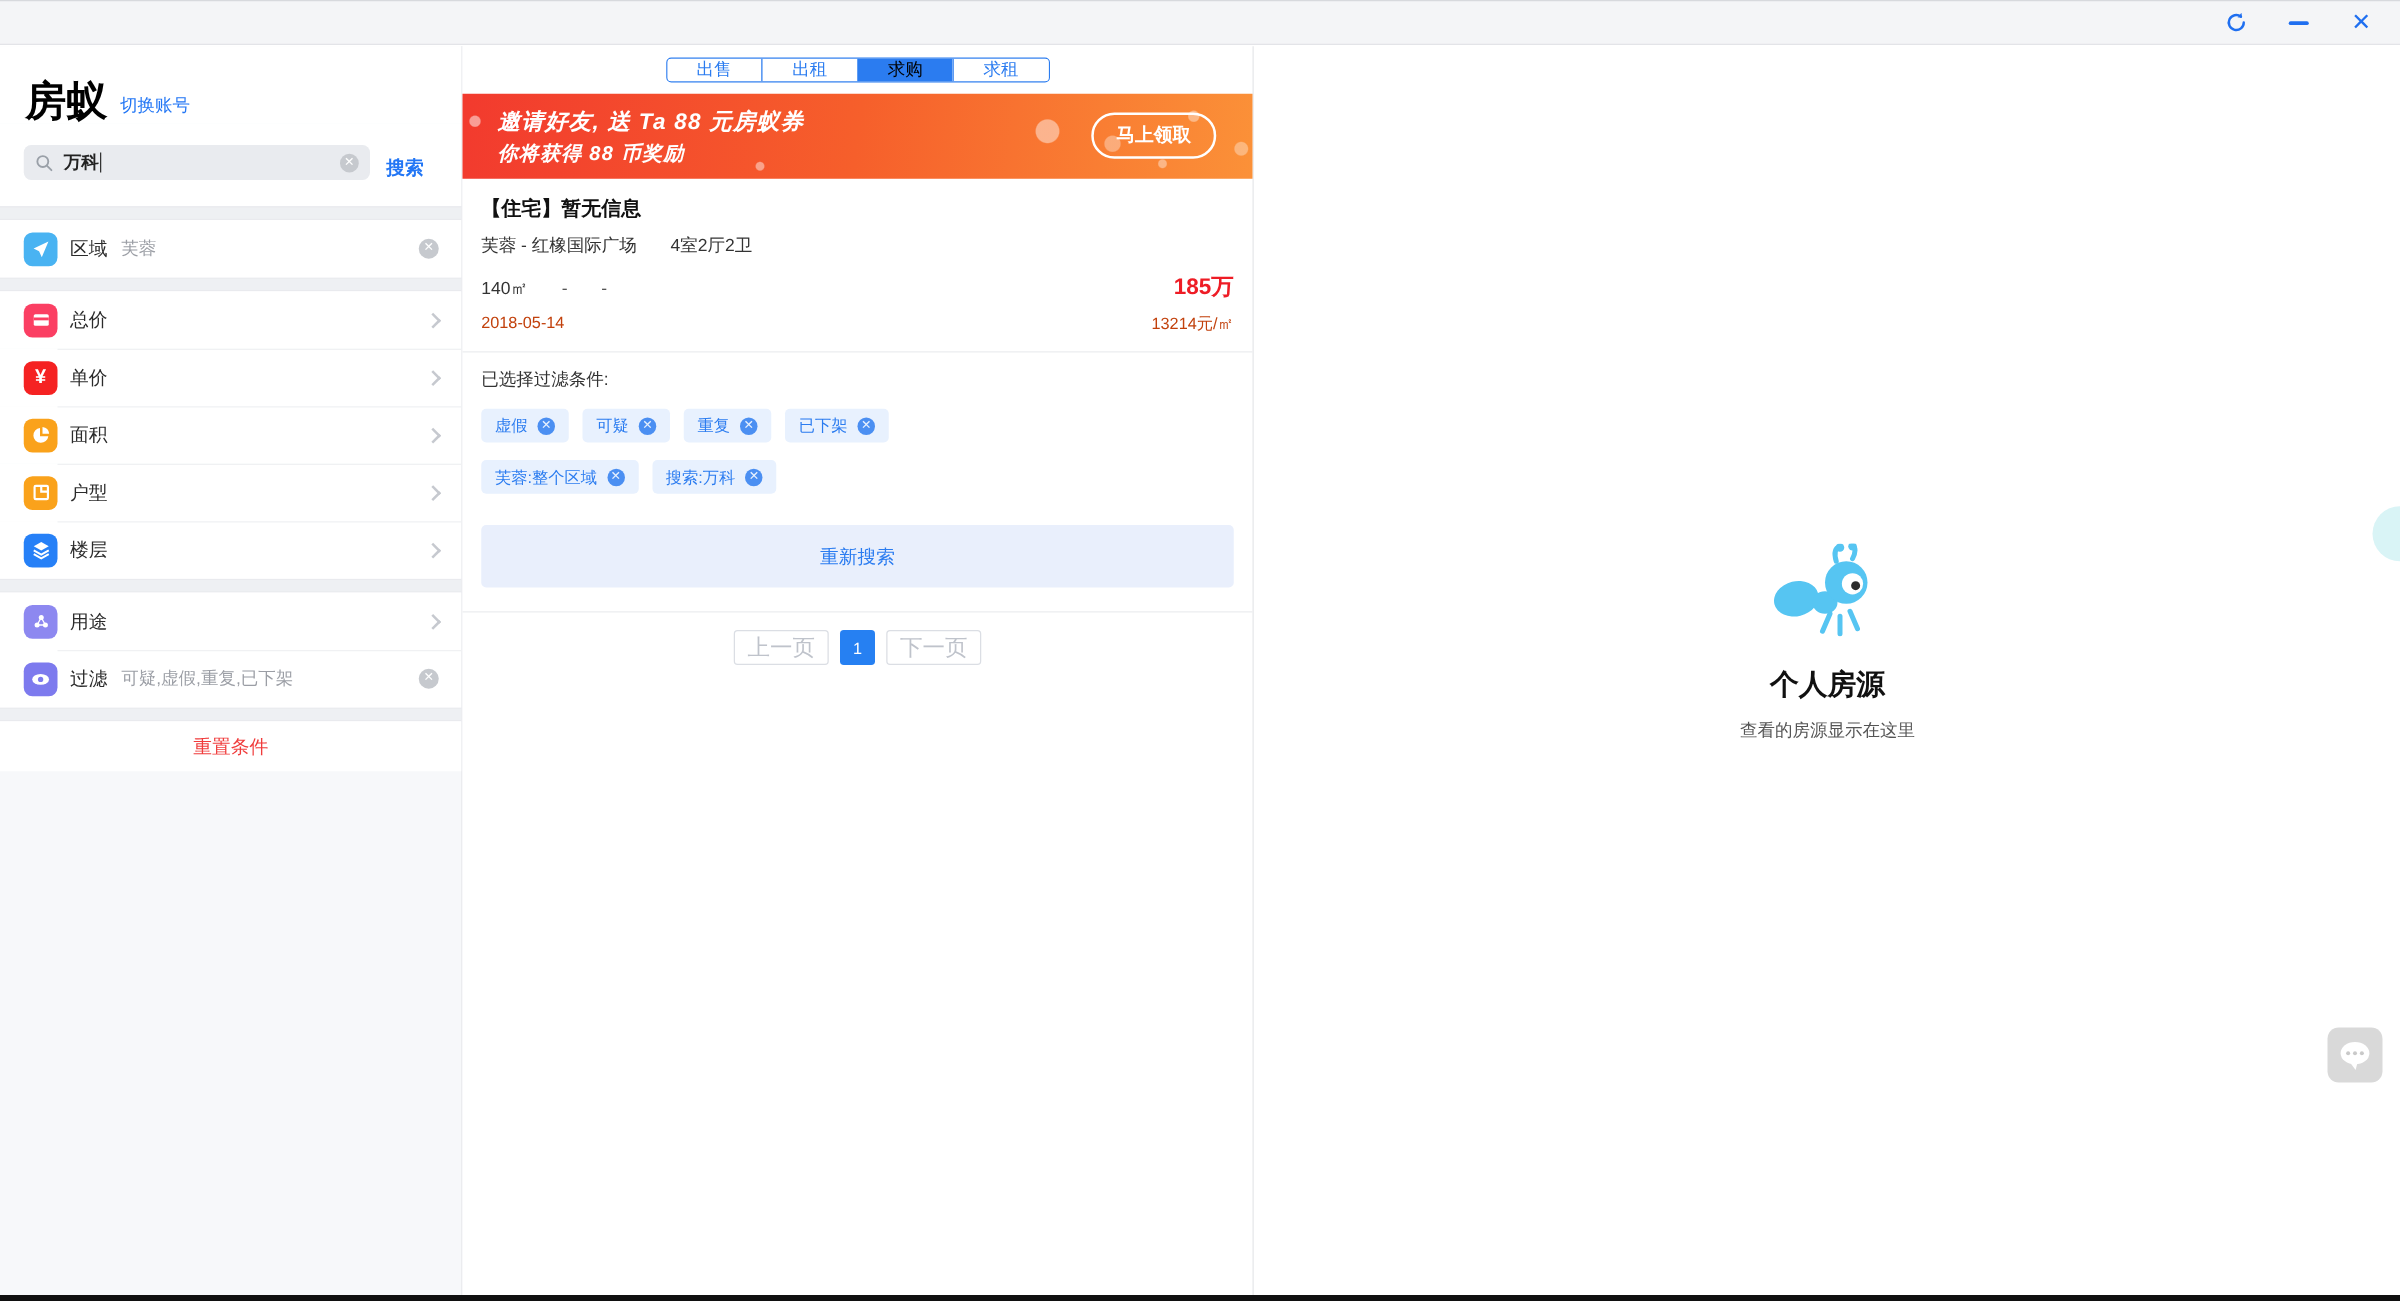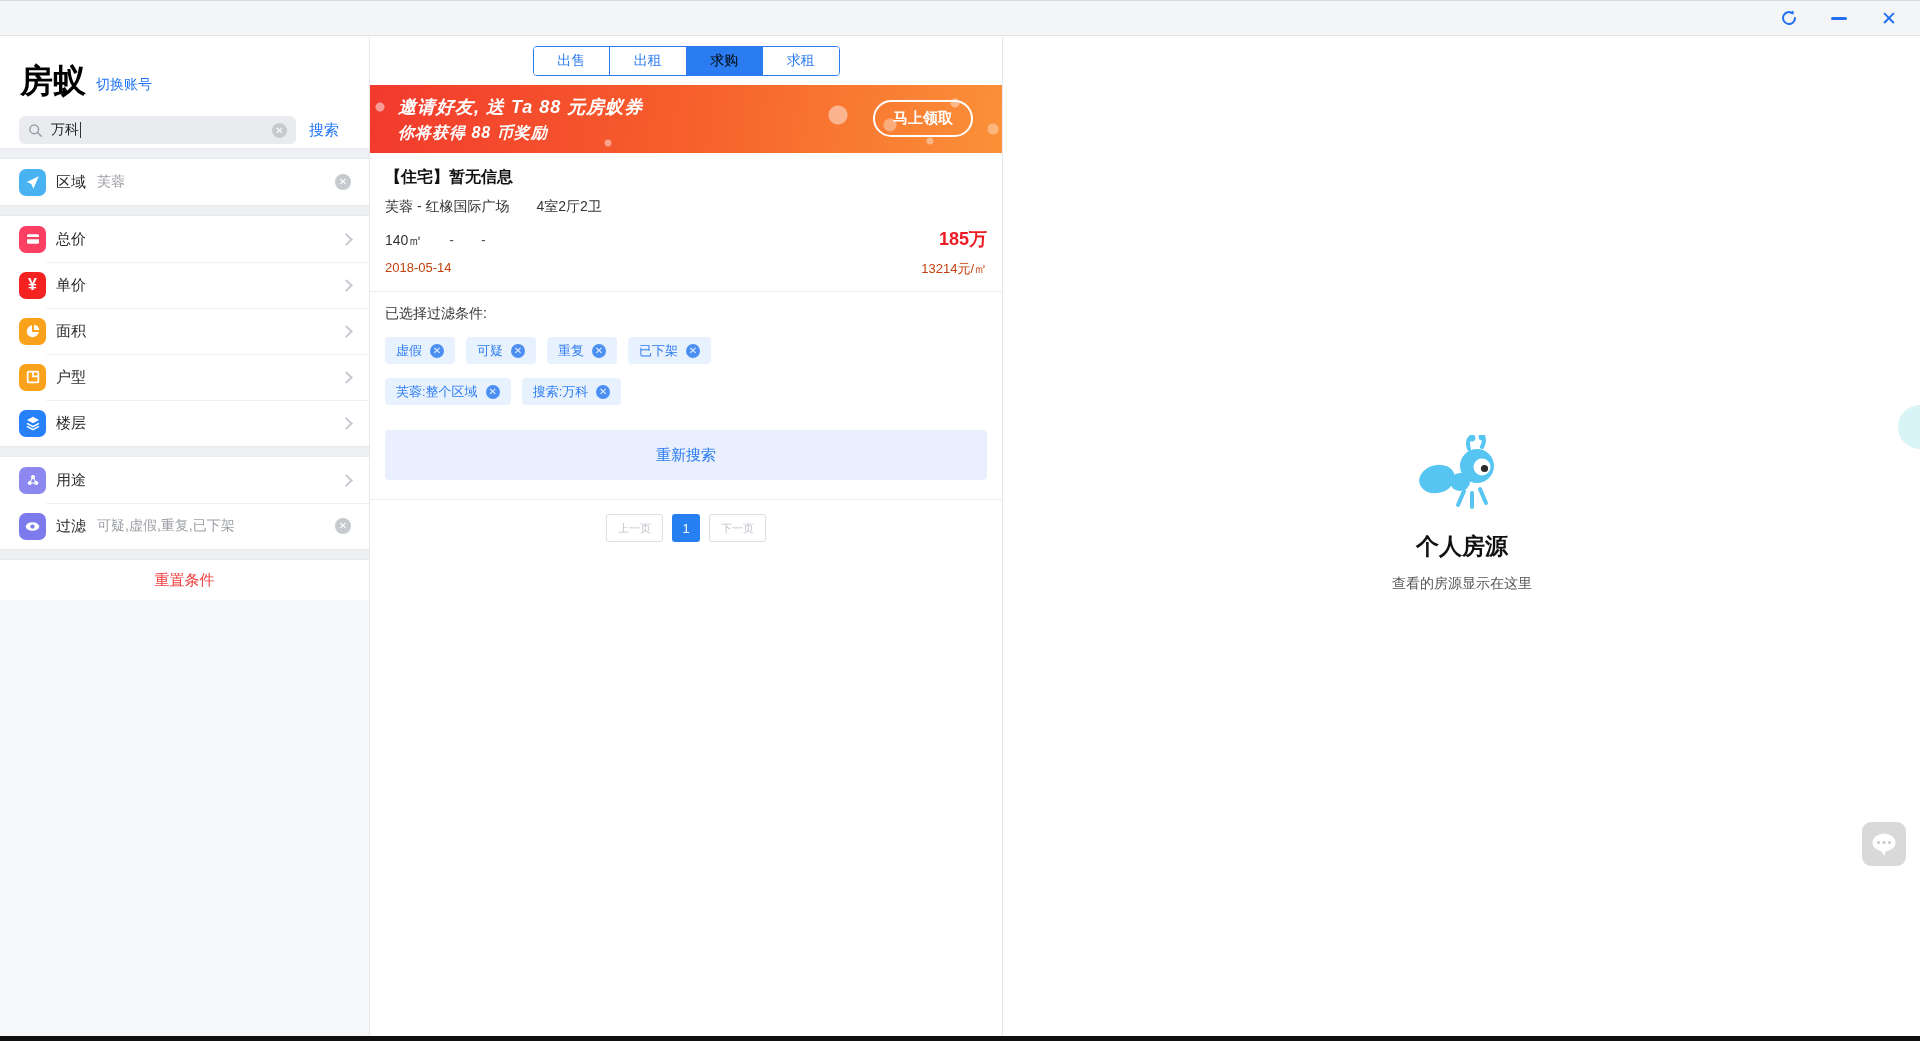--- a/index.html
+++ b/index.html
@@ -13,21 +13,21 @@
   .win-btn { color:#1f6ff0; font-size:19px; font-weight:bold; cursor:pointer; line-height:1;
              display:flex; align-items:center; justify-content:center; width:22px; height:22px; }
   .win-btn.minimize span { display:block; width:16px; height:3px; background:#1f6ff0; border-radius:2px; }
 
   
   .sidebar { position:absolute; top:37px; left:0; width:370px; bottom:5px; background:#f7f8fa;
              border-right:1px solid #e7e8eb; }
   .logo-row { background:#fff; display:flex; align-items:flex-end; gap:10px; padding:26px 0 0 20px; }
   .logo { font-size:33px; font-weight:700; color:#000; line-height:1.1; }
   .switch-account { font-size:14px; color:#2276f5; padding-bottom:5px; cursor:pointer; }
-  .search-row { background:#fff; display:flex; align-items:center; padding:17px 14px 4px 19px; gap:13px; }
+  .search-row { background:#fff; display:flex; align-items:flex-end; padding:17px 14px 21px 19px; gap:13px;font-weight:bold; }
   .search-box { width:277px; height:28px; background:#e9ebef; border-radius:6px; display:flex;
                 align-items:center; padding:0 9px; }
   .search-box svg { flex:none; }
   .search-value { font-size:14px; color:#222; margin-left:8px; }
   .caret { width:1px; height:16px; background:#333; margin-left:1px; }
   .clear-circle { margin-left:auto; width:15px; height:15px; border-radius:50%; background:#c6c9ce;
                   color:#fff; font-size:10px; line-height:15px; text-align:center; cursor:pointer; }
   .search-action { color:#2276f5; font-size:15px; cursor:pointer; }
   .band { height:11px; background:#eef0f3; border-top:1px solid #e9eaee; border-bottom:1px solid #e9eaee; }
   .side-row { height:46px; background:#fff; display:flex; align-items:center; padding:0 18px 0 19px; position:relative; cursor:pointer; }
@@ -41,21 +41,21 @@
   .chevron { margin-left:auto; width:9px; height:9px; border-right:2px solid #c6c9cf; border-bottom:2px solid #c6c9cf;
              transform:rotate(-45deg); }
   .gray-clear { margin-left:auto; width:16px; height:16px; border-radius:50%; background:#c6c9ce; color:#fff;
                 font-size:10px; line-height:16px; text-align:center; cursor:pointer; }
   .reset-row { height:40px; background:#fff; display:flex; align-items:center; justify-content:center; }
   .reset-label { color:#f03c3c; font-size:15px; cursor:pointer; }
 
   
   .listing-col { position:absolute; top:37px; left:370px; width:633px; bottom:5px; background:#fff;
                  border-right:1px solid #e6e7ea; }
-  .tabs { display:flex; width:307px; height:30px; margin:9px auto 0; border:1px solid #2b7cf0; border-radius:4px; overflow:hidden;justify-content:flex-end; }
+  .tabs { display:flex; width:307px; height:20px; margin:9px auto 0; border:1px solid #2b7cf0; border-radius:4px; overflow:hidden;justify-content:flex-end; }
   .tab { flex:1; display:flex; align-items:center; justify-content:center; font-size:14px; color:#2b7cf0;
          border-left:1px solid #2b7cf0; cursor:pointer; background:#fff; }
   .tab:first-child { border-left:none; }
   .tab.active { background:#2b7cf0; color:#000000; }
 
   .banner { position:relative; margin-top:9px; height:68px; overflow:hidden; cursor:pointer;
             background:
               radial-gradient(circle 9px at 468px 30px, rgba(255,255,255,.45) 0 9px, transparent 10px),
               radial-gradient(circle 6px at 520px 40px, rgba(255,255,255,.35) 0 6px, transparent 7px),
               radial-gradient(circle 4px at 10px 22px, rgba(255,255,255,.5) 0 4px, transparent 5px),
@@ -85,21 +85,21 @@
   .sel-title { font-size:14px; color:#333; }
   .tag-row { display:flex; gap:11px; margin:14px 0 12px; }
   .tag { background:#e8f1fe; color:#2b7cf0; font-size:13px; height:27px; border-radius:4px; display:flex;
          align-items:center; padding:0 11px; gap:8px; }
   .tag-x { width:14px; height:14px; background:#4b8ff2; border-radius:50%; color:#e8f1fe; font-size:10px;
            line-height:14px; text-align:center; cursor:pointer; }
   .research-btn { margin:10px 15px 19px; height:50px; background:#e9effc; border-radius:4px; color:#2b7cf0;
                   font-size:15px; display:flex; align-items:center; justify-content:center; cursor:pointer; }
   .pager { display:flex; justify-content:center; align-items:center; gap:9px; padding:14px 0; }
   .pg-btn { min-width:57px; height:28px; border:1px solid #dbdee4; border-radius:3px; color:#bfc3cb;
-            font-size:11px; display:flex; align-items:center; justify-content:center; padding:0 10px; background:#fff; cursor:pointer; }
+            font-size:18px; display:flex; align-items:center; justify-content:center; padding:0 10px; background:#fff; cursor:pointer; }
   .pg-num { width:28px; height:28px; background:#2680f2; color:#fff; border-radius:3px; display:flex;
             align-items:center; justify-content:center; font-size:13px; cursor:pointer; }
 
   
   .right-panel { position:absolute; top:37px; left:1004px; right:0; bottom:5px; background:#fff; }
   .empty-state { position:absolute; left:50%; top:398px; transform:translateX(-50%); text-align:center; }
   .empty-title { margin-top:16px; font-size:23px; font-weight:700; color:#111; }
   .empty-sub { margin-top:13px; font-size:14px; color:#555; }
 
   .float-circle { position:absolute; right:-22px; top:405px; width:44px; height:44px; border-radius:50%;

